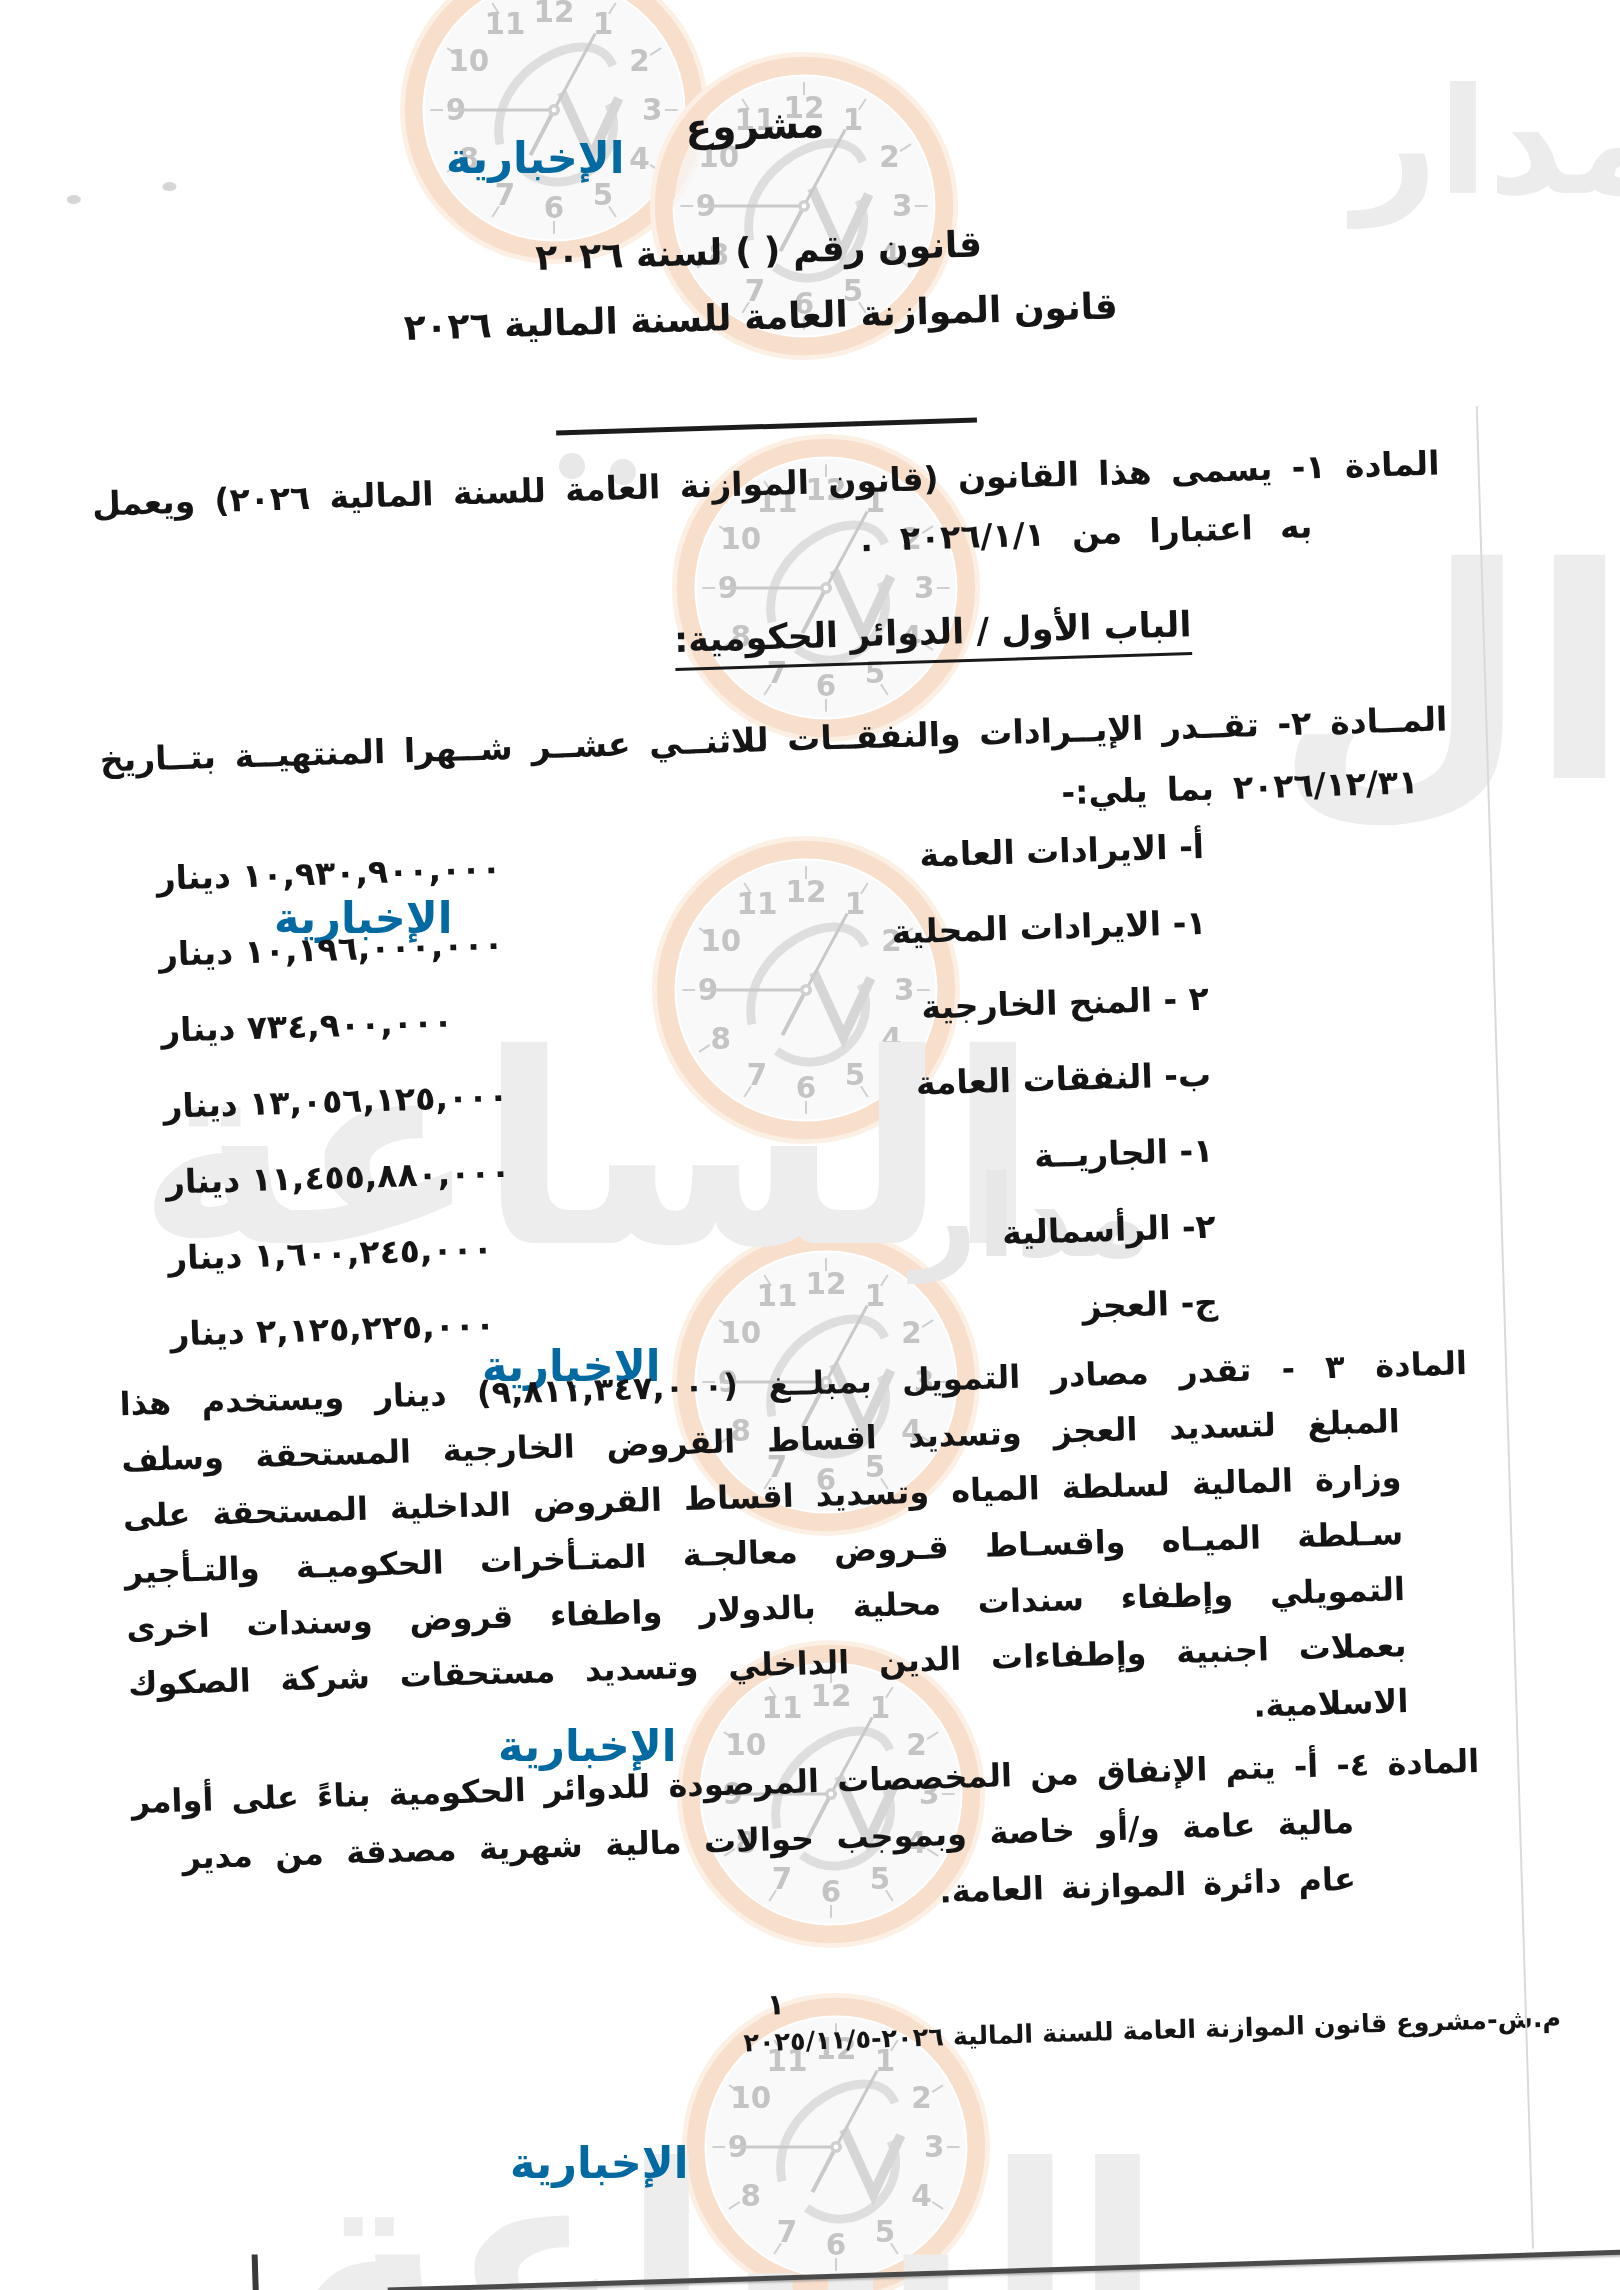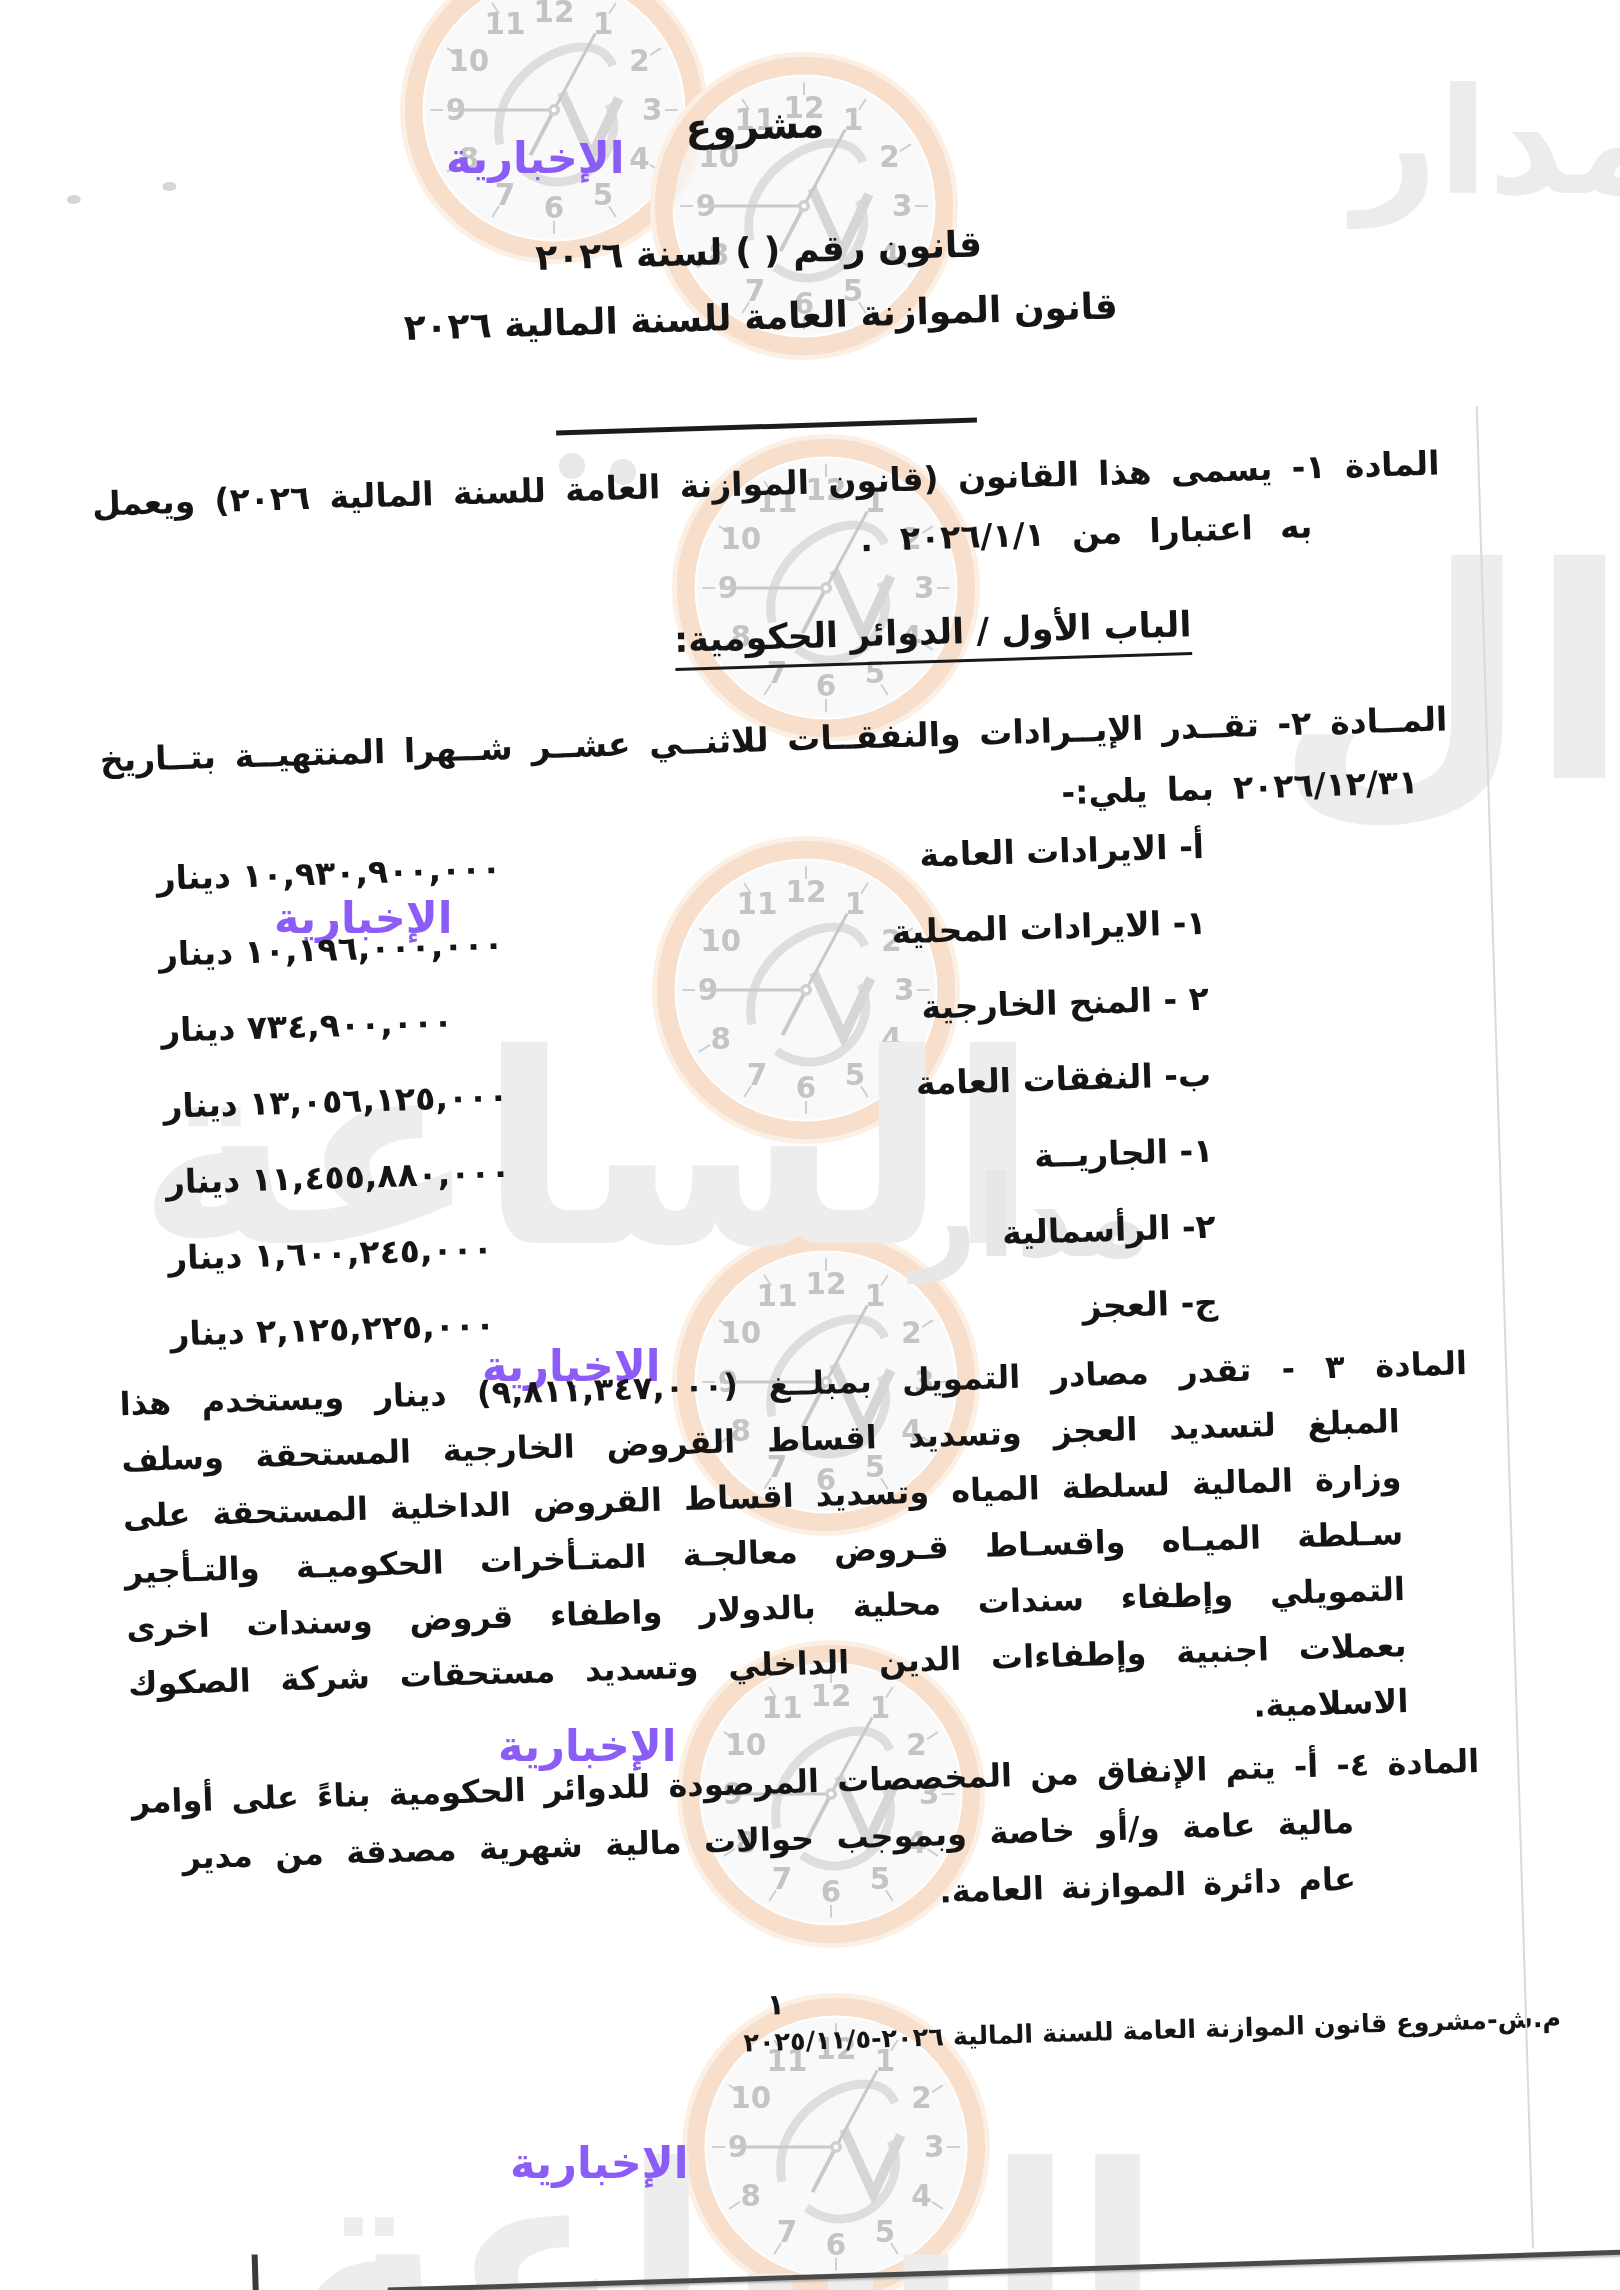--- a/index.html
+++ b/index.html
@@ -10,21 +10,21 @@
     position:relative;
     font-family:"DejaVu Sans",sans-serif;
   }
   
   #wm-layer{position:absolute;inset:0;z-index:1;pointer-events:none;}
   .stamp{position:absolute;width:314px;height:314px;}
   .wm-word{
     position:absolute;color:#ececec;font-weight:700;line-height:1;
     white-space:nowrap;direction:rtl;
   }
-  .wm-sub{color:#8b5cf6;font-size:43px;}
+  .wm-sub{color:#0369a1;font-size:43px;}
   .wm-dot{position:absolute;width:25.5px;height:25.5px;border-radius:50%;background:#e8e8e8;}
   
   #paper{
     position:absolute;inset:0;z-index:2;
     transform:rotate(-1.75deg);
     transform-origin:810px 1145px;
     color:#151515;font-weight:700;
     direction:rtl;
   }
   .blk{position:absolute;right:160px;width:1348px;}

